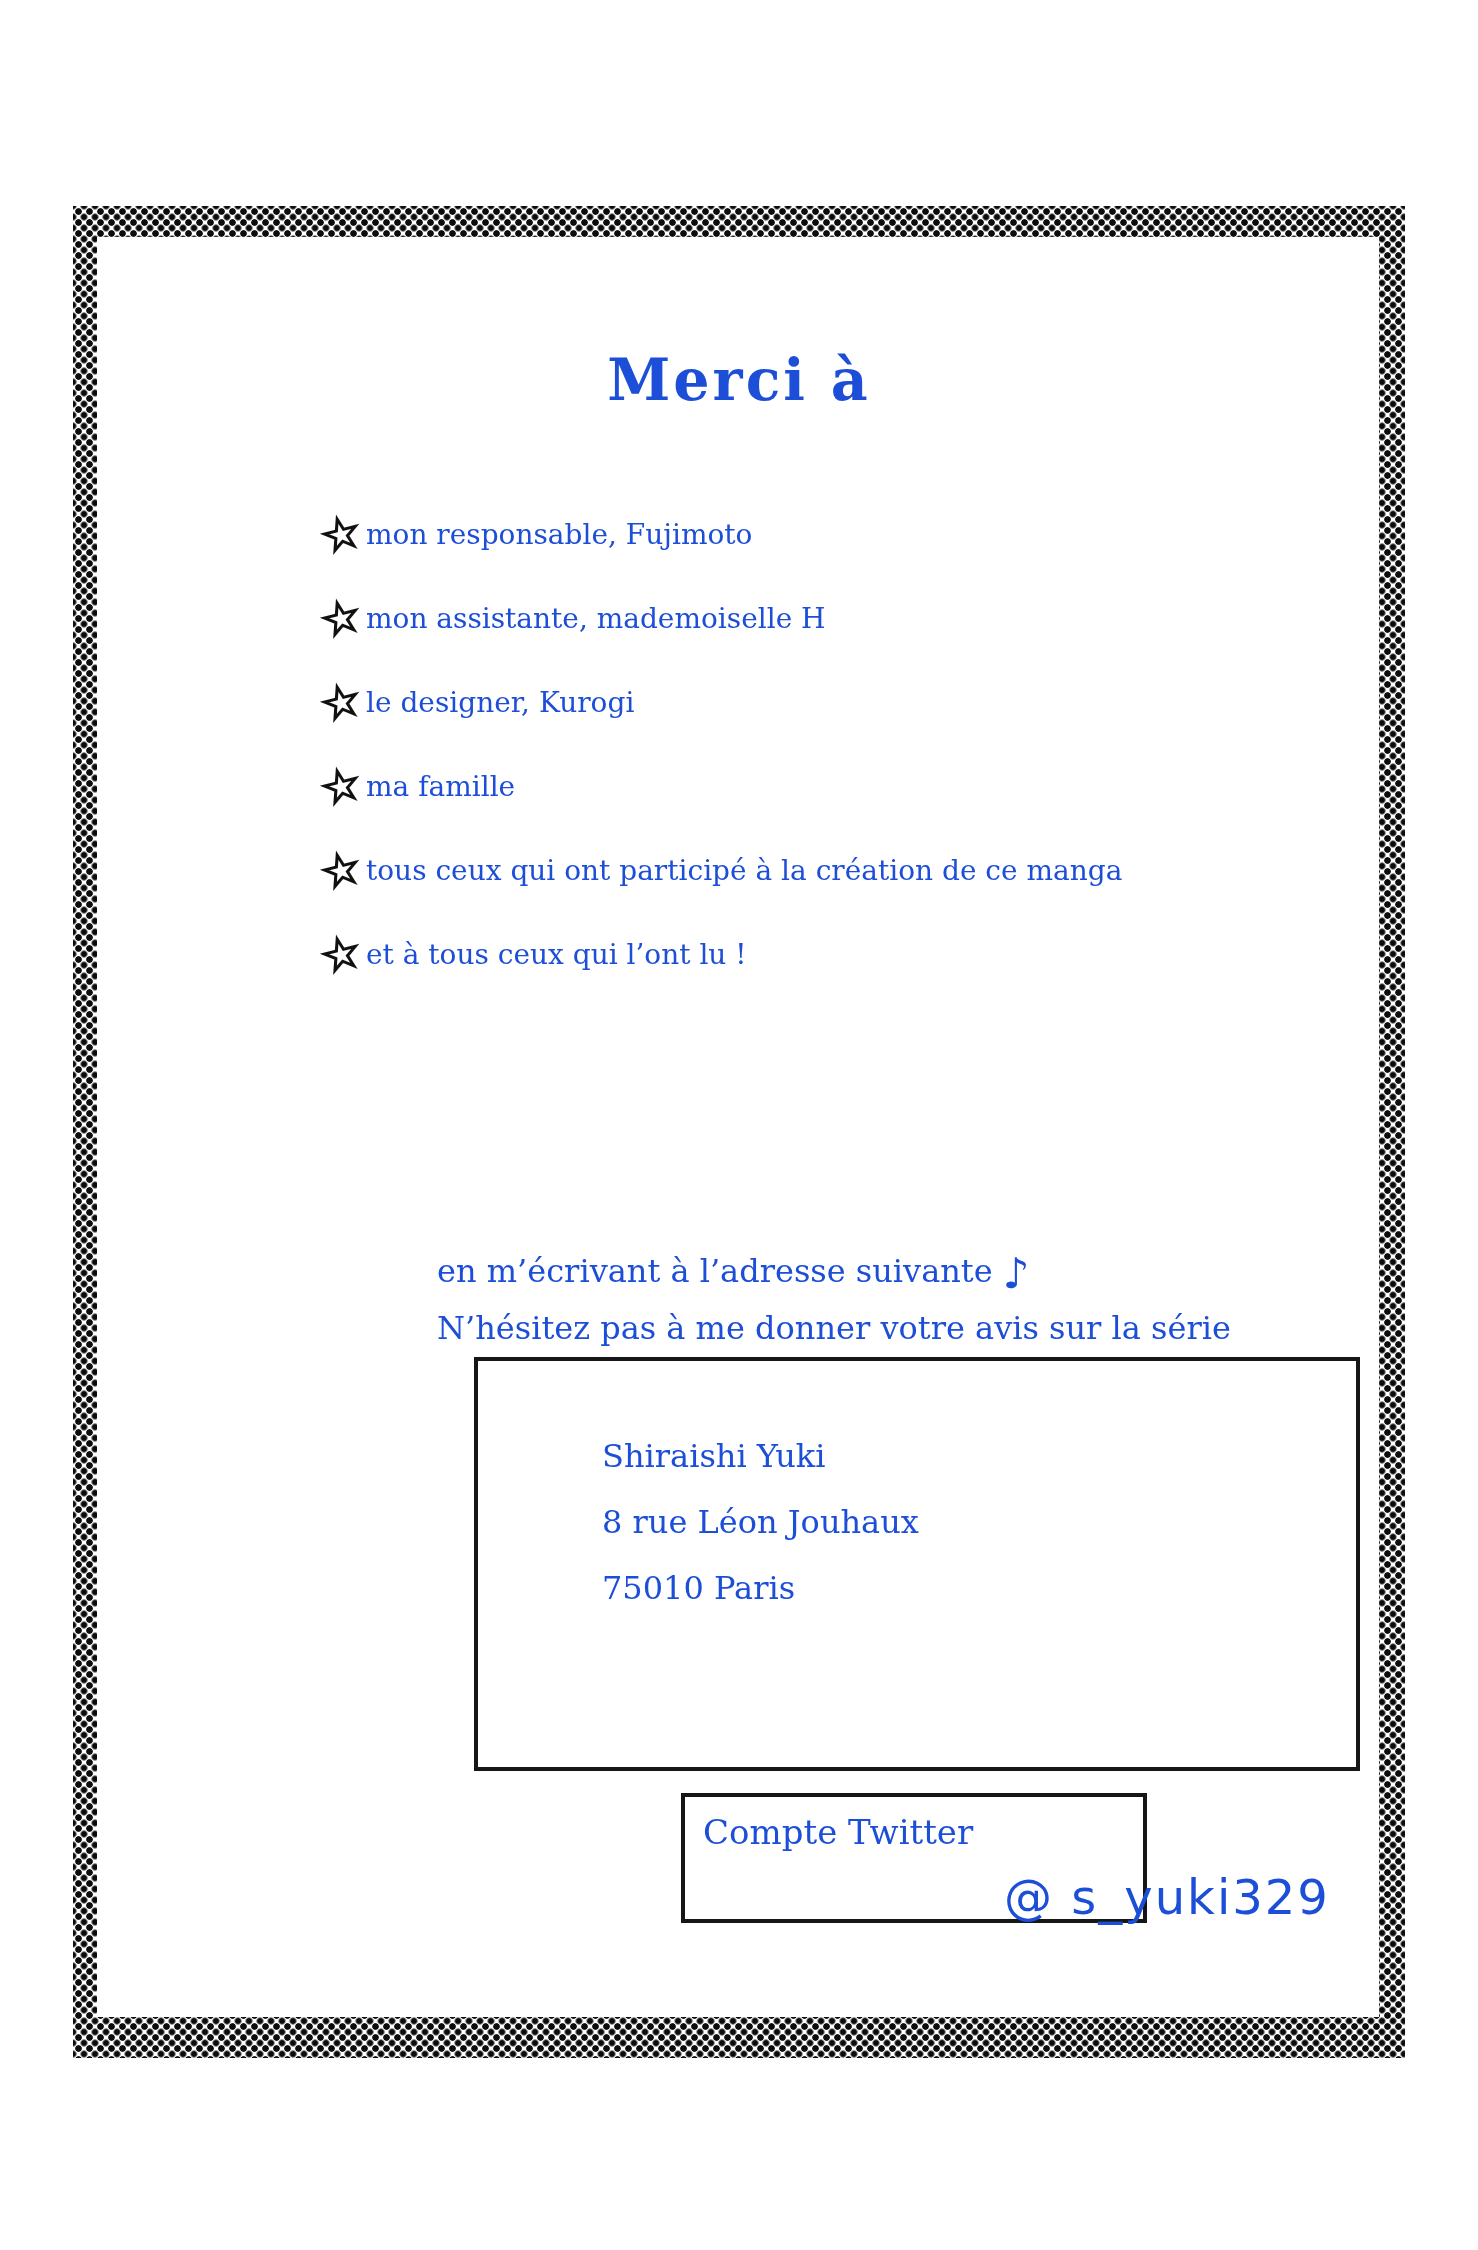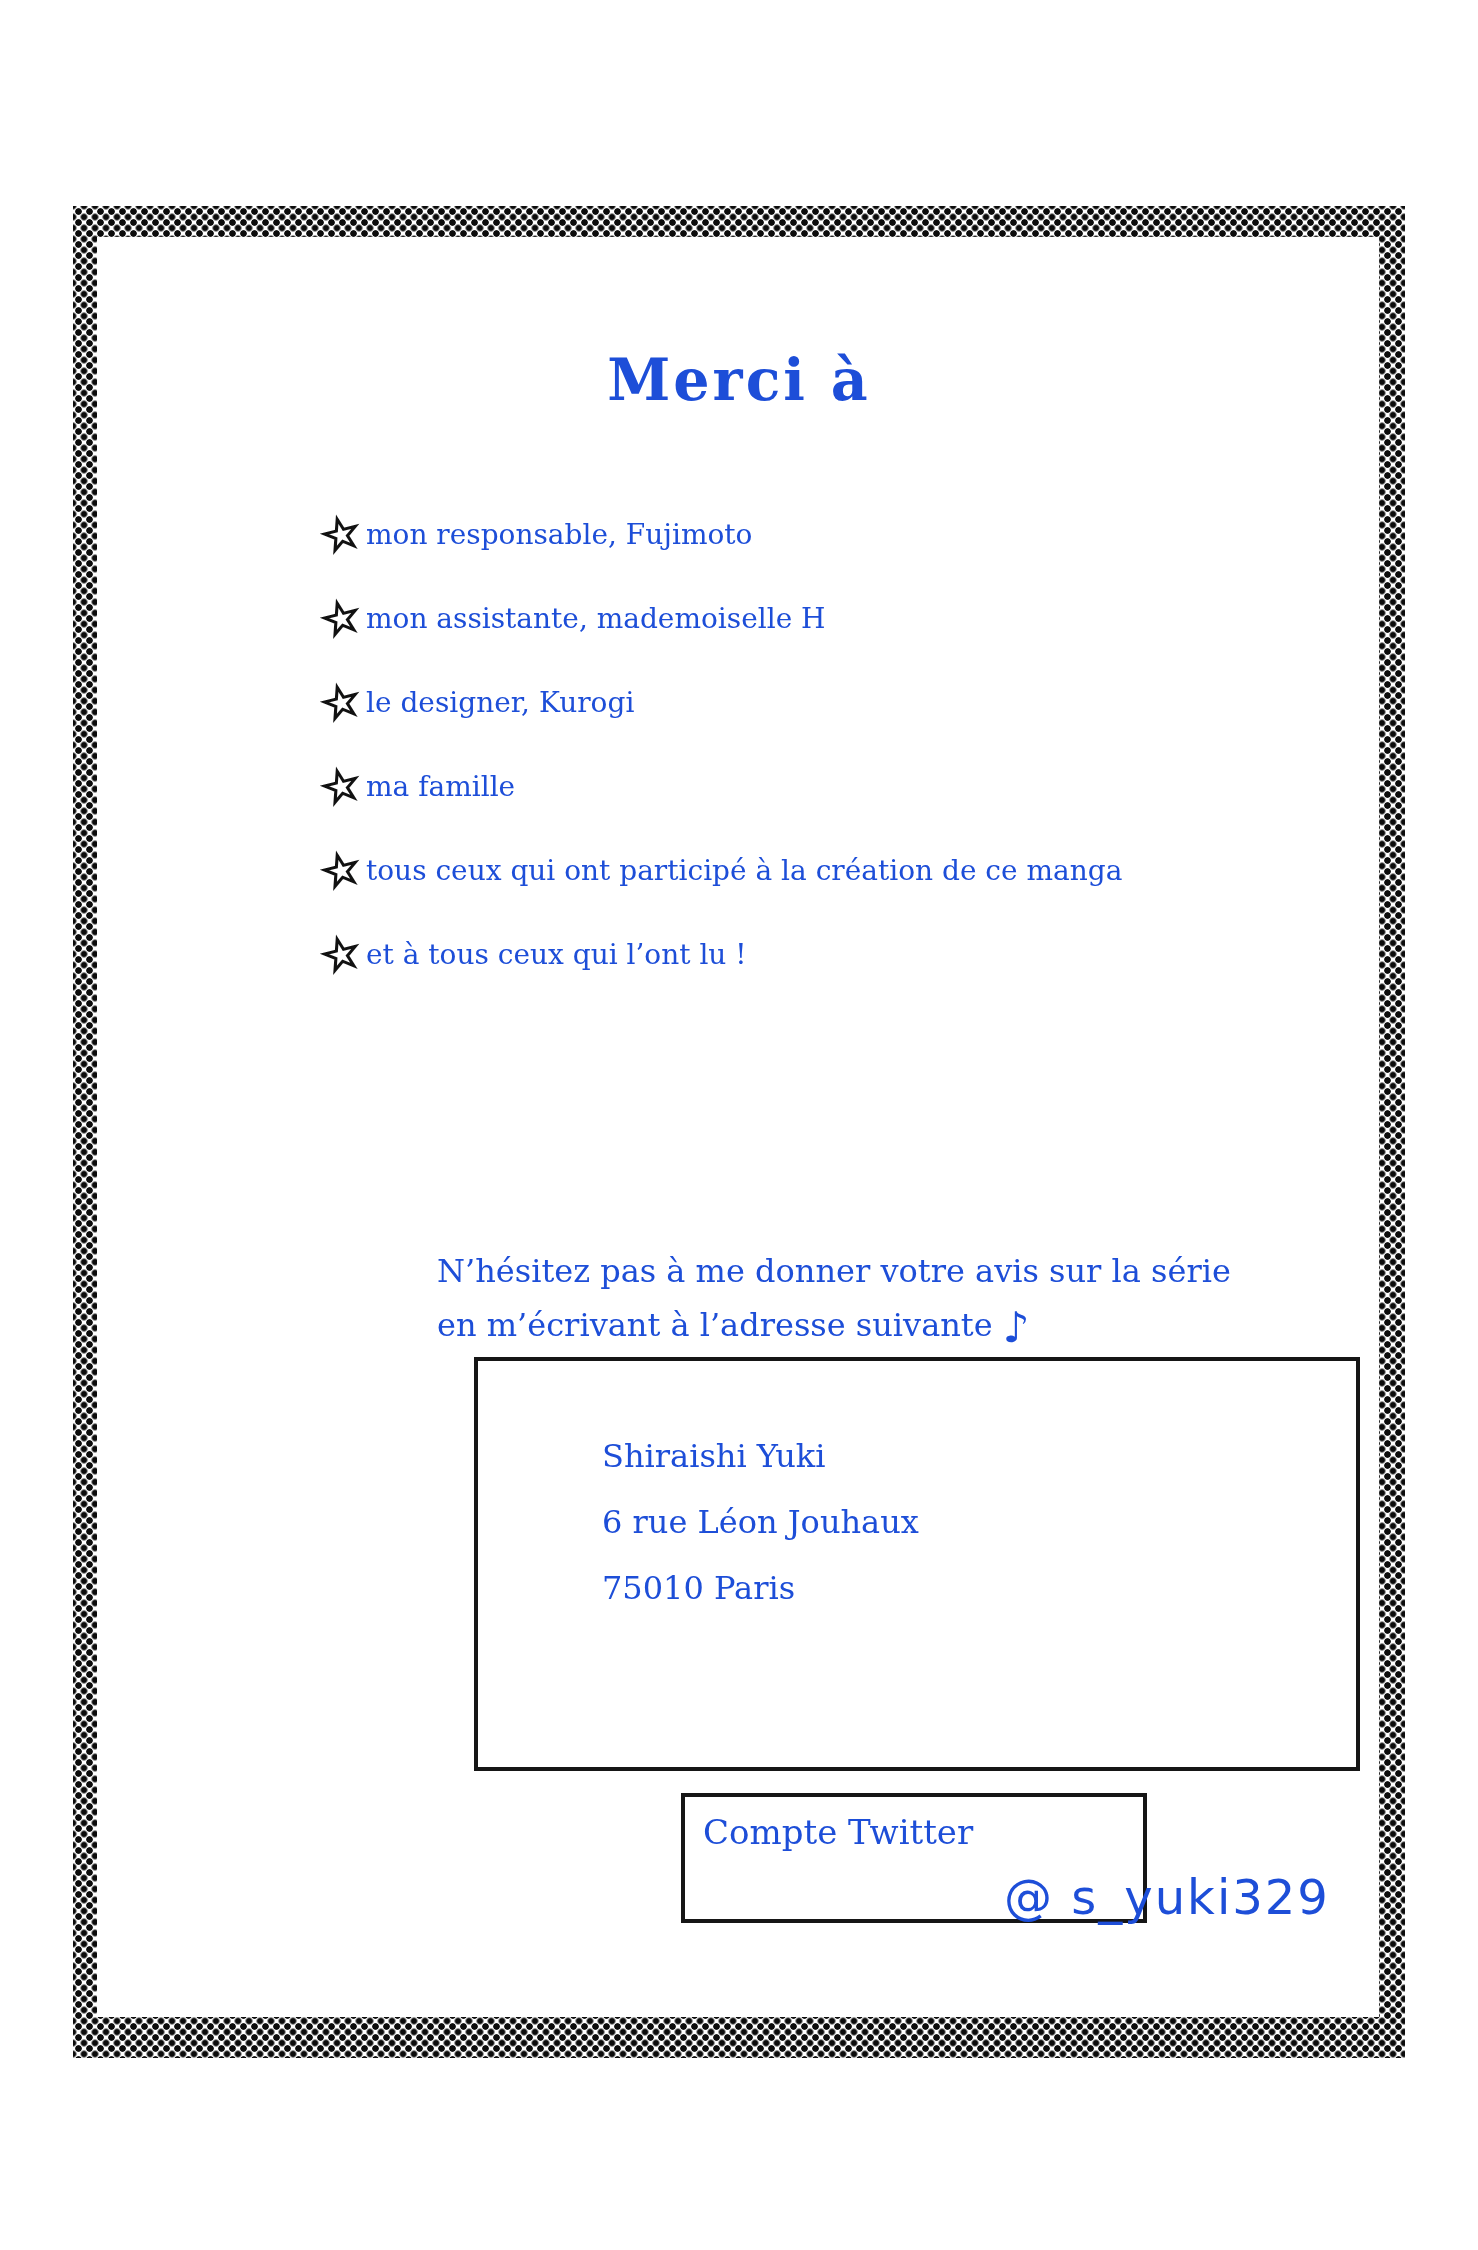--- a/index.html
+++ b/index.html
@@ -154,28 +154,28 @@
         <span class="star">☆</span>
         <span class="thanks-label">tous ceux qui ont participé à la création de ce manga</span>
       </li>
       <li class="thanks-item">
         <span class="star">☆</span>
         <span class="thanks-label">et à tous ceux qui l’ont lu !</span>
       </li>
     </ul>
 
     <div class="note">
+      <div><span>en m’écrivant à l’adresse suivante</span><span class="music-note">♪</span></div>
       <div>N’hésitez pas à me donner votre avis sur la série</div>
-      <div><span>en m’écrivant à l’adresse suivante</span><span class="music-note">♪</span></div>
     </div>
 
     <div class="address-box">
       <div class="address-lines">
         <div class="address-line">Shiraishi Yuki</div>
-        <div class="address-line">6 rue Léon Jouhaux</div>
+        <div class="address-line">8 rue Léon Jouhaux</div>
         <div class="address-line">75010 Paris</div>
       </div>
     </div>
 
     <div class="twitter-box">
       <div class="twitter-label">Compte Twitter</div>
       <div class="twitter-handle">@ s_yuki329</div>
     </div>
 
   </div>

